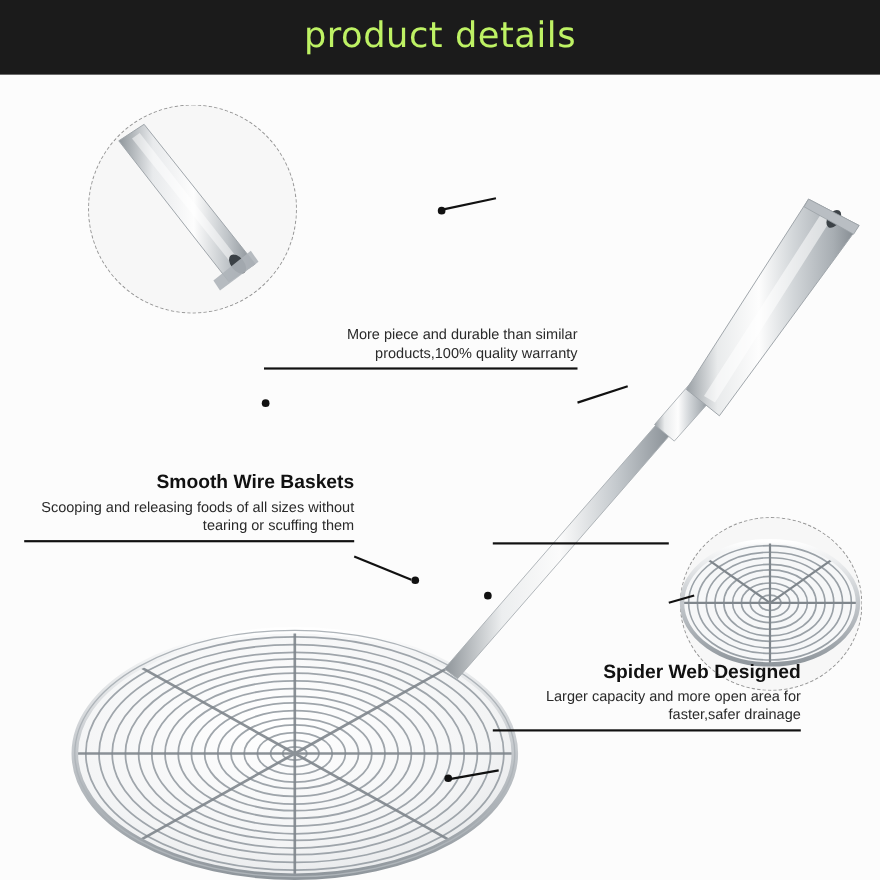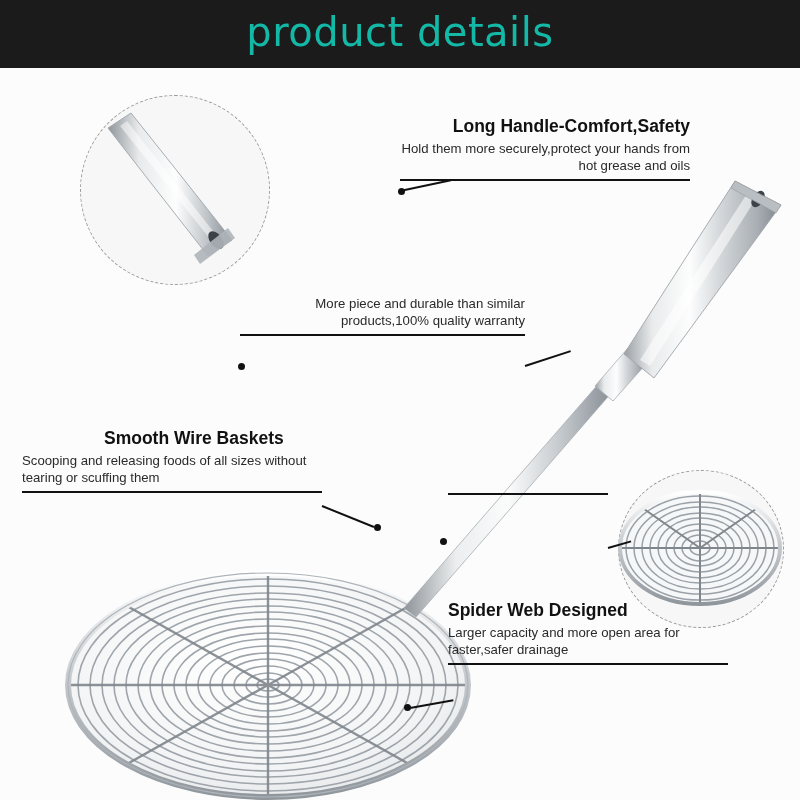--- a/index.html
+++ b/index.html
@@ -30,22 +30,22 @@
     background: #1b1b1b;
   }
   #header-title {
     position: absolute;
     left: 0;
     top: 0;
     width: 800px;
     height: 68px;
     line-height: 64px;
     text-align: center;
-    color: #14b8a6;
-    font-size: 40px;
+    color: #bef264;
+    font-size: 32px;
     font-weight: normal;
     letter-spacing: 0.5px;
     font-family: "DejaVu Sans", sans-serif;
   }
   
   #canvas {
     position: absolute;
     left: 0;
     top: 68px;
     width: 800px;
@@ -68,21 +68,21 @@
     font-size: 13.2px;
     line-height: 17px;
     margin-top: 3px;
   }
   .callout .c-rule {
     height: 2px;
     background: #111111;
     margin-top: 5px;
   }
   .align-right { text-align: right; }
-  .align-left  { text-align: left; }
+  .align-left  { text-align: right; }
 
   
   .leader {
     position: absolute;
     height: 2px;
     background: #111111;
   }
   .leader-dot {
     position: absolute;
     width: 7px;
@@ -252,25 +252,20 @@
           <line x1="700" y1="480" x2="700" y2="536"></line>
           <line x1="700" y1="480" x2="620" y2="480"></line>
           <line x1="700" y1="480" x2="780" y2="480"></line>
           <line x1="700" y1="480" x2="644" y2="441"></line>
           <line x1="700" y1="480" x2="756" y2="441"></line>
         </g>
         <ellipse cx="700" cy="480" rx="80" ry="56" fill="none" stroke="url(#gRim)" stroke-width="4"></ellipse>
       </g>
     </svg>
 
-    <div class="callout align-right" style="left:400px; top:48px; width:290px;">
-      <div class="c-title">Long Handle-Comfort,Safety</div>
-      <div class="c-body">Hold them more securely,protect your hands from hot grease and oils</div>
-      <div class="c-rule"></div>
-    </div>
     <div class="leader-dot" style="left:398px; top:120px;"></div>
     <div class="leader" style="left:400px; top:122px; width:52px; transform:rotate(-12deg); transform-origin:left center;"></div>
 
     <div class="callout align-right" style="left:240px; top:224px; width:285px;">
       <div class="c-body">More piece and durable than similar products,100% quality warranty</div>
       <div class="c-rule"></div>
     </div>
     <div class="leader-dot" style="left:238px; top:295px;"></div>
     <div class="leader" style="left:525px; top:297px; width:48px; transform:rotate(-18deg); transform-origin:left center;"></div>
 

